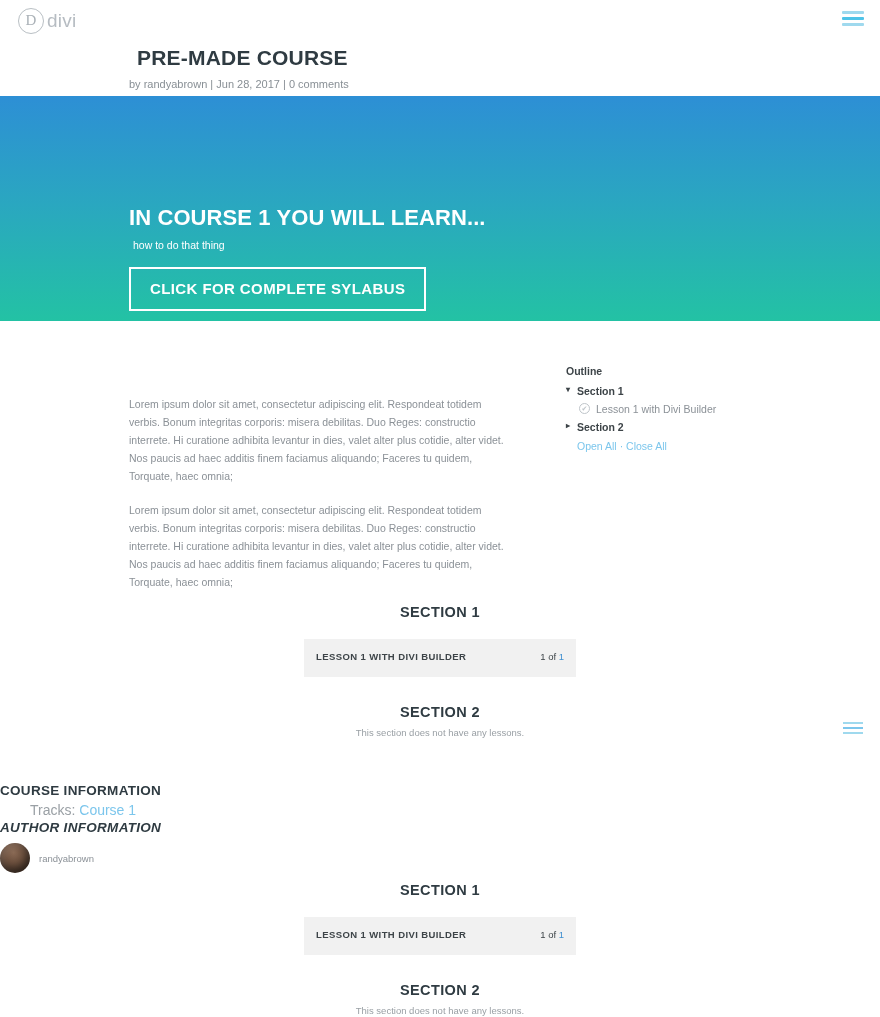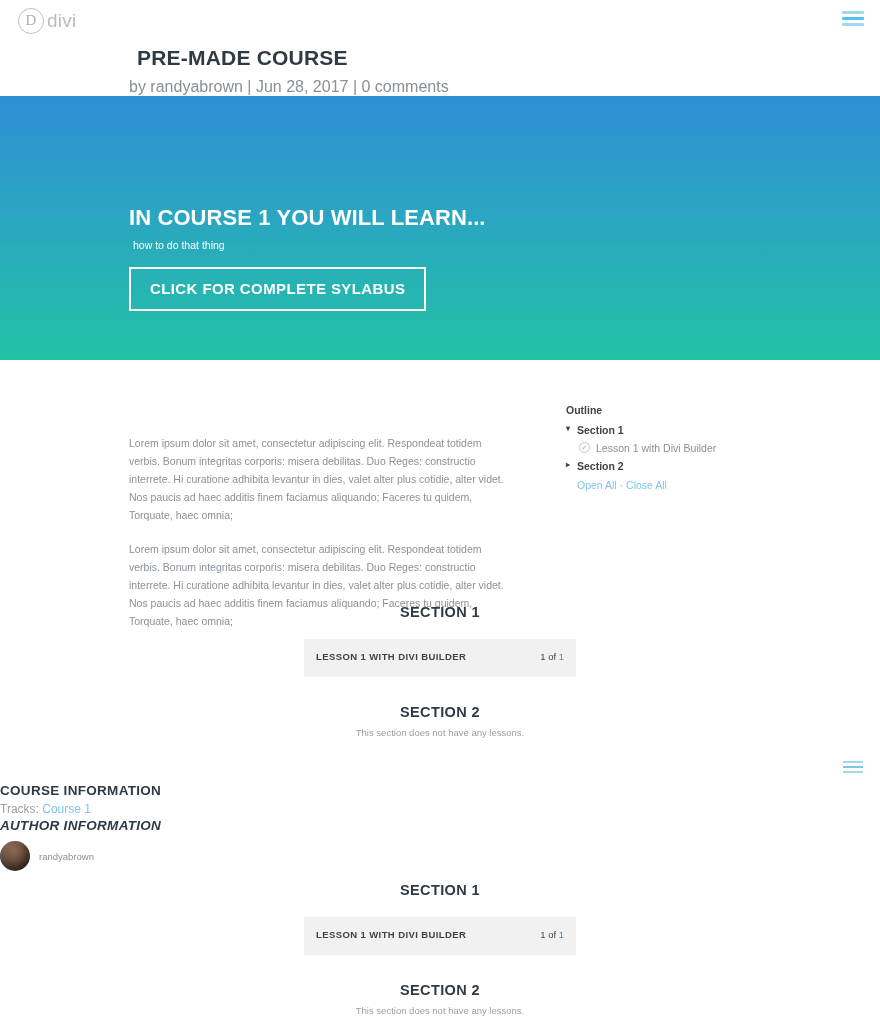--- a/index.html
+++ b/index.html
@@ -75,28 +75,28 @@
   }
   .post-title {
     margin: 8px;
     font-size: 21px;
     font-weight: bold;
     color: #2f3b42;
     letter-spacing: 0.2px;
   }
   .post-meta {
     margin: 7px 0 16px 0;
-    font-size: 16px;
+    font-size: 11px;
     color: #888f95;
   }
   .post-meta a { color: #888f95; text-decoration: none; }
 
   
   .hero {
-    height: 264px;
+    height: 225px;
     background: linear-gradient(180deg, #2d8fd5 0%, #2aa7c0 48%, #23c2a4 100%);
     position: relative;
   }
   .hero-inner {
     position: absolute;
     left: 129px;
     top: 109px;
   }
   .hero-title {
     margin: 0;
@@ -254,23 +254,24 @@
 
   
   .info-heading {
     font-size: 13.5px;
     font-weight: bold;
     color: #2f3b42;
     letter-spacing: 0.3px;
     margin: 0;
   }
   .tracks-line {
-    font-size: 12px;
+    font-size: 14px;
     color: #9aa0a5;
     margin: 4px 0 0 0;
+    padding-left: 30px;
   }
   .tracks-line a { color: #7cc6ec; text-decoration: none; cursor: pointer; }
   .author-row {
     display: flex;
     align-items: center;
     gap: 9px;
     margin-top: 8px;
   }
   .avatar {
     width: 30px;

